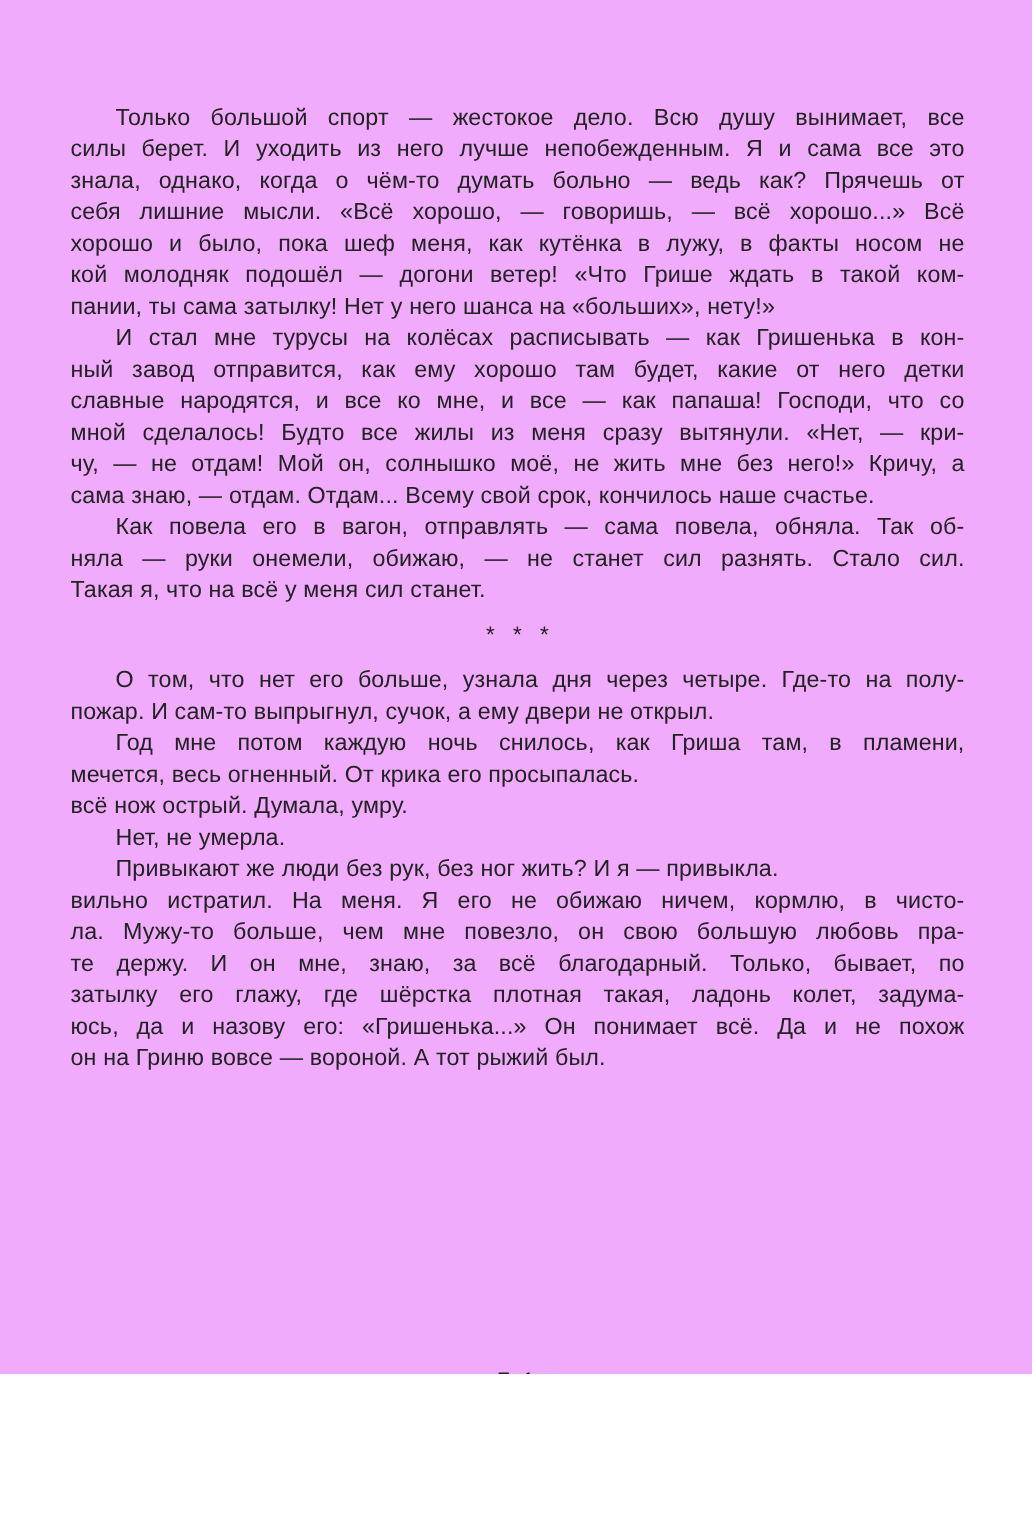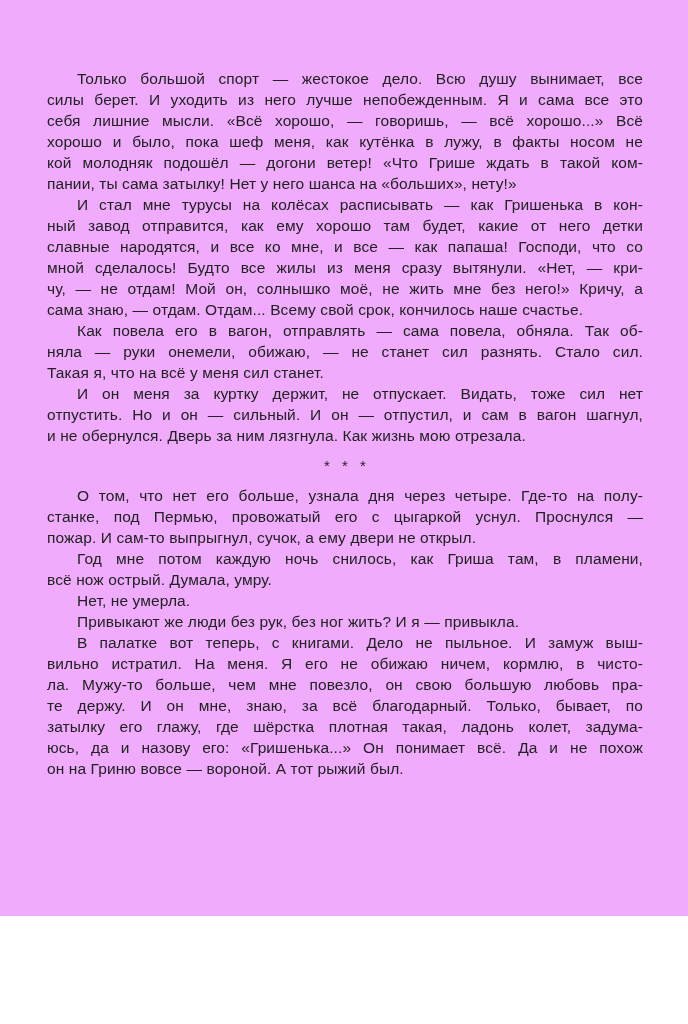--- a/index.html
+++ b/index.html
@@ -52,20 +52,21 @@
 </style>
 </head>
 <body>
 
 <div class="page">
   <div class="text-block">
 
     <p class="para">
       <span class="line first" style="display:block">Только большой спорт — жестокое дело. Всю душу вынимает, все</span>
       <span class="line" style="display:block">силы берет. И уходить из него лучше непобежденным. Я и сама все это</span>
+      <span class="line" style="display:block">знала, однако, когда о чём-то думать больно — ведь как? Прячешь от</span>
       <span class="line" style="display:block">себя лишние мысли. «Всё хорошо, — говоришь, — всё хорошо...» Всё</span>
       <span class="line" style="display:block">хорошо и было, пока шеф меня, как кутёнка в лужу, в факты носом не</span>
       <span class="line" style="display:block">кой молодняк подошёл — догони ветер! «Что Грише ждать в такой ком-</span>
       <span class="line last" style="display:block">пании, ты сама затылку! Нет у него шанса на «больших», нету!»</span>
     </p>
 
     <p class="para">
       <span class="line first" style="display:block">И стал мне турусы на колёсах расписывать — как Гришенька в кон-</span>
       <span class="line" style="display:block">ный завод отправится, как ему хорошо там будет, какие от него детки</span>
       <span class="line" style="display:block">славные народятся, и все ко мне, и все — как папаша! Господи, что со</span>
@@ -73,52 +74,46 @@
       <span class="line" style="display:block">чу, — не отдам! Мой он, солнышко моё, не жить мне без него!» Кричу, а</span>
       <span class="line last" style="display:block">сама знаю, — отдам. Отдам... Всему свой срок, кончилось наше счастье.</span>
     </p>
 
     <p class="para">
       <span class="line first" style="display:block">Как повела его в вагон, отправлять — сама повела, обняла. Так об-</span>
       <span class="line" style="display:block">няла — руки онемели, обижаю, — не станет сил разнять. Стало сил.</span>
       <span class="line last" style="display:block">Такая я, что на всё у меня сил станет.</span>
     </p>
 
-    <p class="para">
-      <span class="line first" style="display:block">И он меня за куртку держит, не отпускает. Видать, тоже сил нет</span>
-      <span class="line" style="display:block">отпустить. Но и он — сильный. И он — отпустил, и сам в вагон шагнул,</span>
-      <span class="line last" style="display:block">и не обернулся. Дверь за ним лязгнула. Как жизнь мою отрезала.</span>
-    </p>
 
     <div class="separator">* * *</div>
 
     <p class="para">
       <span class="line first" style="display:block">О том, что нет его больше, узнала дня через четыре. Где-то на полу-</span>
-      <span class="line" style="display:block">станке, под Пермью, провожатый его с цыгаркой уснул. Проснулся —</span>
       <span class="line last" style="display:block">пожар. И сам-то выпрыгнул, сучок, а ему двери не открыл.</span>
     </p>
 
     <p class="para">
       <span class="line first" style="display:block">Год мне потом каждую ночь снилось, как Гриша там, в пламени,</span>
+      <span class="line last" style="display:block">мечется, весь огненный. От крика его просыпалась.</span>
     </p>
 
     <p class="para">
       <span class="line last" style="display:block">всё нож острый. Думала, умру.</span>
     </p>
 
     <p class="para">
       <span class="line first last" style="display:block">Нет, не умерла.</span>
     </p>
 
     <p class="para">
       <span class="line first last" style="display:block">Привыкают же люди без рук, без ног жить? И я — привыкла.</span>
     </p>
 
     <p class="para">
-      <span class="line first" style="display:block">В палатке вот теперь, с книгами. Дело не пыльное. И замуж выш-</span>
       <span class="line" style="display:block">вильно истратил. На меня. Я его не обижаю ничем, кормлю, в чисто-</span>
       <span class="line" style="display:block">ла. Мужу-то больше, чем мне повезло, он свою большую любовь пра-</span>
       <span class="line" style="display:block">те держу. И он мне, знаю, за всё благодарный. Только, бывает, по</span>
       <span class="line" style="display:block">затылку его глажу, где шёрстка плотная такая, ладонь колет, задума-</span>
       <span class="line" style="display:block">юсь, да и назову его: «Гришенька...» Он понимает всё. Да и не похож</span>
       <span class="line last" style="display:block">он на Гриню вовсе — вороной. А тот рыжий был.</span>
     </p>
 
   </div>
 

